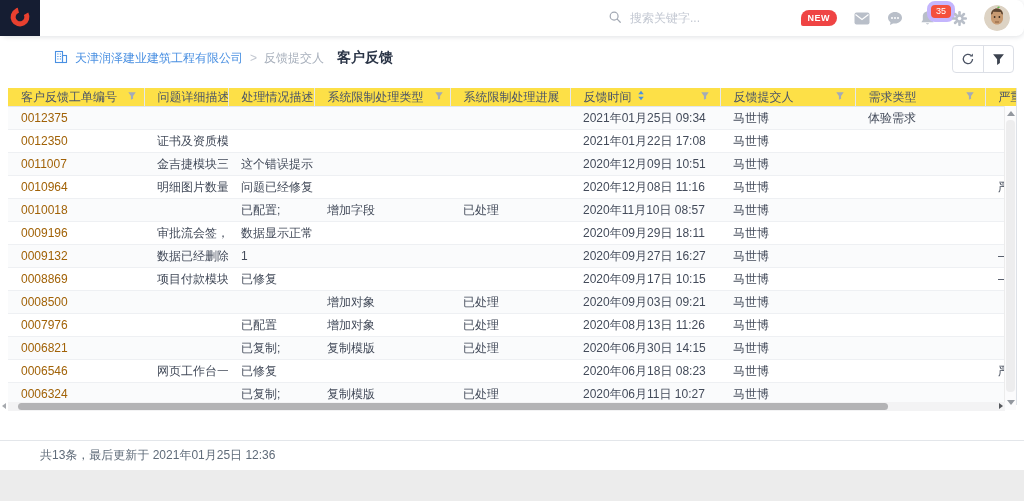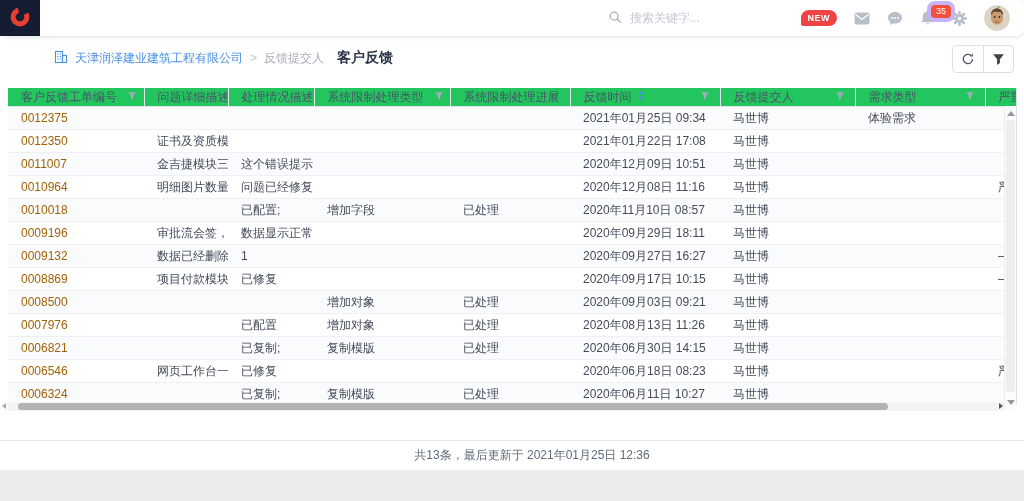--- a/index.html
+++ b/index.html
@@ -40,21 +40,21 @@
   .crumb-title { color:#2b3547; font-weight:bold; font-size:14px; margin-left:6px; }
   .btn-group { position:absolute; right:10px; top:9px; display:flex;
     border:1px solid #dcdfe6; border-radius:4px; background:#fff; }
   .tool-btn { width:30px; height:26px; display:flex; align-items:center;
     justify-content:center; cursor:pointer; }
   .tool-btn + .tool-btn { border-left:1px solid #dcdfe6; }
   
   .table-wrap { position:absolute; left:8px; top:88px; width:1009px; height:317px;
     overflow:hidden; border-right:1px solid #dde1e7; }
   table { border-collapse:collapse; table-layout:fixed; width:1112px; }
-  th { height:18px; background:#22c55e; border-bottom:1px solid #e2e6ec;
+  th { height:18px; background:#fde047; border-bottom:1px solid #e2e6ec;
     border-right:1px solid #e4e8ee; font-weight:normal; color:#4a5468;
     text-align:left; padding:0; }
   .th-inner { display:flex; align-items:center; height:18px;
     padding:0 10px 0 13px; gap:5px; white-space:nowrap; overflow:hidden; }
   .th-label { flex:0 0 auto; }
   .th-fill { flex:1 1 auto; }
   td { height:23px; padding:0 6px 0 13px; border-bottom:1px solid #eef0f3;
     white-space:nowrap; overflow:hidden; color:#434b5a; }
   tbody tr:nth-child(odd) { background:#fafbfc; }
   td.cell-id { color:#a16207; cursor:pointer; }
@@ -73,21 +73,21 @@
     background:#b3b3b5; border-radius:4px; }
   .hscroll .arr-left { position:absolute; left:-6px; top:1px; width:0; height:0;
     border-top:3.5px solid transparent; border-bottom:3.5px solid transparent;
     border-right:4px solid #a6a9ae; }
   .hscroll .arr-right { position:absolute; right:2px; top:1px; width:0; height:0;
     border-top:3.5px solid transparent; border-bottom:3.5px solid transparent;
     border-left:4px solid #54575c; }
   
   .footer { position:absolute; left:0; bottom:0; width:1024px; }
   .footer-line { height:30px; background:#fff; border-top:1px solid #e3e6ea;
-    display:flex; align-items:center; padding-left:40px; color:#5f6b79;justify-content:center; }
+    display:flex; align-items:center; padding-left:40px; color:#5f6b79; }
   .footer-gray { height:31px; background:#ececec; }
 </style>
 </head>
 <body>
 
 <div class="topbar">
   <div class="logo-box">
     <span>
       <svg width="22" height="22" viewBox="0 0 24 24">
         <circle cx="12" cy="12" r="7.5" fill="none" stroke="#e8402f" stroke-width="5.5" stroke-dasharray="37 11" transform="rotate(-28 12 12)"></circle>

